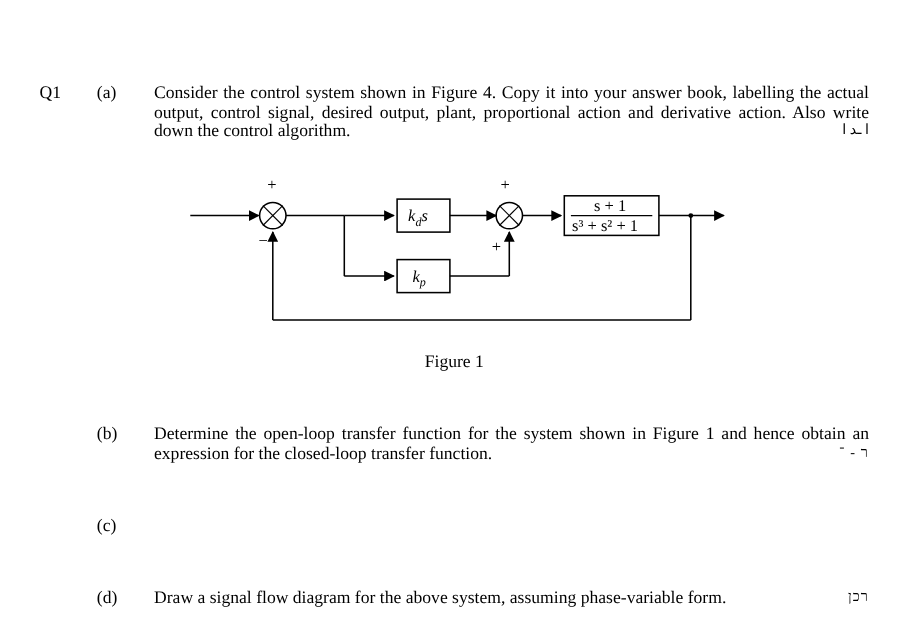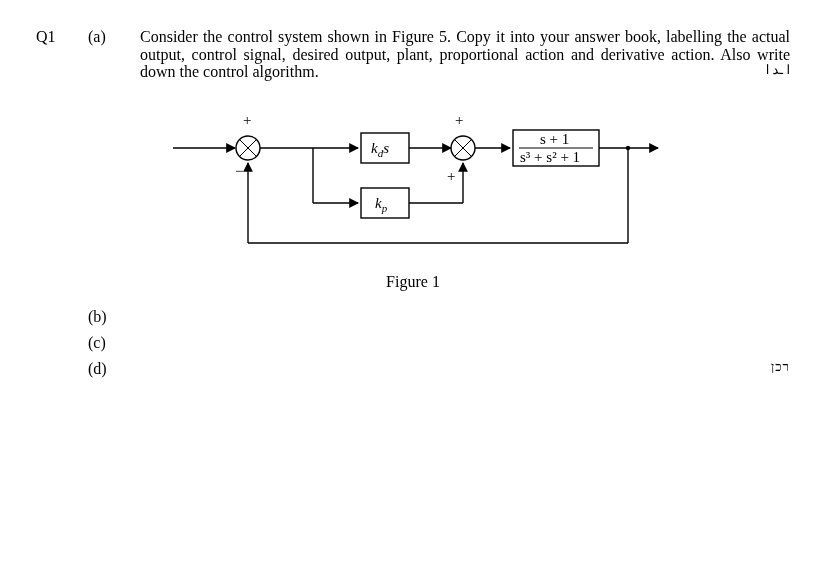--- a/index.html
+++ b/index.html
@@ -6,39 +6,39 @@
     margin:0;
     padding:28px 36px;
     background:#fff;
     font-family:"Times New Roman",Times,serif;
     color:#000;
     font-size:16px;
     line-height:1.1;
     width:826px;
     box-sizing:border-box;
   }
-  .question-row{display:flex;gap:18px;margin-bottom:8px;}
+  .question-row{display:flex;gap:18px;margin-bottom:8px;margin-top:48px;}
   .col-q{width:34px;flex:none;}
   .col-part{width:34px;flex:none;}
   .col-body{flex:1;text-align:justify;}
   .figure-wrap{display:flex;justify-content:center;margin:22px 0 10px 0;}
   .figure-caption{text-align:center;margin:8px 0 18px 0;}
   svg{display:block;}
   .svg-txt{font-family:"Times New Roman",Times,serif;font-size:15px;}
   .svg-sym{font-style:italic;}
   .mk{font-size:13px;letter-spacing:1px;}
 </style>
 </head>
 <body>
 
 <div class="question-row">
   <div class="col-q">Q1</div>
   <div class="col-part">(a)</div>
   <div class="col-body">
-    <span>Consider the control system shown in Figure 5. Copy it into your answer book, labelling the actual output, control signal, desired output, plant, proportional action and derivative action. Also write down the control algorithm.</span>
+    <span>Consider the control system shown in Figure 4. Copy it into your answer book, labelling the actual output, control signal, desired output, plant, proportional action and derivative action. Also write down the control algorithm.</span>
     <span style="float:right" class="mk">ا ـد ا</span>
   </div>
 </div>
 
 <div class="figure-wrap">
 <svg width="520" height="160" viewBox="0 0 520 160">
   <defs>
     <marker id="arr" viewBox="0 0 10 10" refX="9" refY="5" markerWidth="7" markerHeight="7" orient="auto">
       <path d="M0,0 L10,5 L0,10 z" fill="#000"></path>
     </marker>
@@ -91,26 +91,31 @@
   <line x1="475" y1="140" x2="95" y2="140" stroke="#000" stroke-width="1.4"></line>
   <line x1="95" y1="140" x2="95" y2="60" stroke="#000" stroke-width="1.4" marker-end="url(#arr)"></line>
 </svg>
 </div>
 
 <div class="figure-caption">Figure 1</div>
 
 <div class="question-row">
   <div class="col-q"></div>
   <div class="col-part">(b)</div>
+  <div class="col-body">
+    <span>Determine the open-loop transfer function for the system shown in Figure 1 and hence obtain an expression for the closed-loop transfer function.</span>
+    <span style="float:right" class="mk">ר ‑ ־</span>
+  </div>
 </div>
 
 <div class="question-row">
   <div class="col-q"></div>
   <div class="col-part">(c)</div>
 </div>
 
 <div class="question-row">
   <div class="col-q"></div>
   <div class="col-part">(d)</div>
   <div class="col-body">
+    <span>Draw a signal flow diagram for the above system, assuming phase-variable form.</span>
     <span style="float:right" class="mk">רכן</span>
   </div>
 </div>
 
 </body></html>

